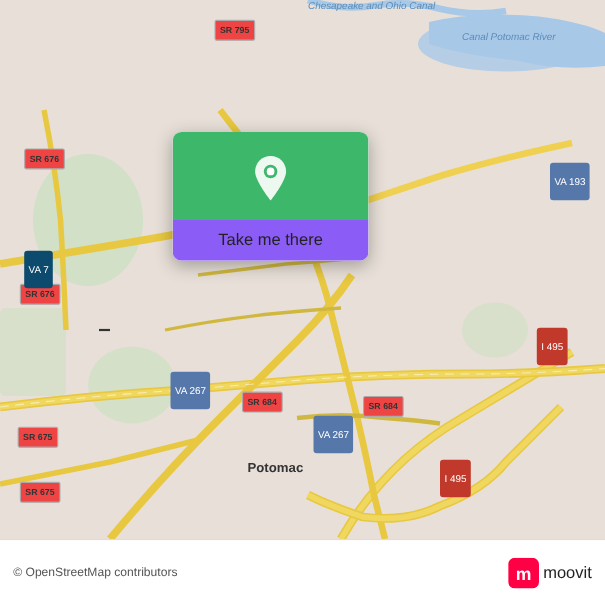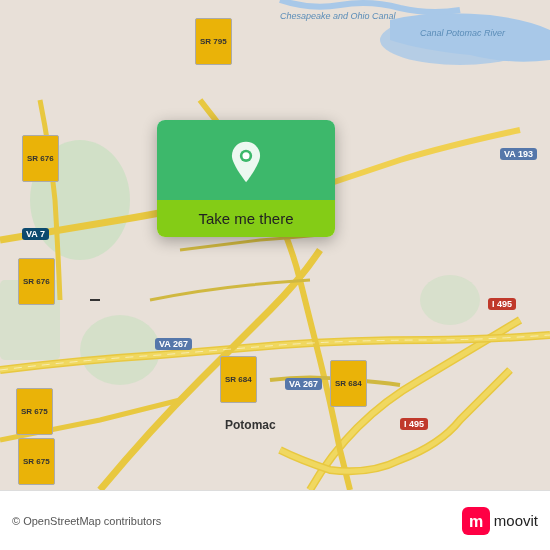--- a/index.html
+++ b/index.html
@@ -53,21 +53,21 @@
     }
 
     .location-pin {
       width: 44px;
       height: 44px;
       position: relative;
     }
 
     .popup-label {
       width: 100%;
-      background: #84cc16;
+      background: #8b5cf6;
       text-align: center;
       padding: 10px 8px;
       font-size: 15px;
       font-weight: 500;
       color: #222;
       cursor: pointer;
     }
 
     
     #bottom-bar {
@@ -112,33 +112,33 @@
       font-size: 15px;
       font-weight: normal;
       color: #222;
     }
 
     .highway-badge {
       position: absolute;
       background: #4a90d9;
       color: white;
       font-size: 9px;
-      font-weight: bold;
-      padding: 1px 4px;
+      font-weight: normal;
+      padding: 12px 4px;
       border-radius: 3px;
       white-space: nowrap;
     }
 
     .state-route-badge {
       position: absolute;
-      background: #eab308;
+      background: #ef4444;
       color: #333;
       font-size: 8px;
       font-weight: bold;
-      padding: 18px 4px;
+      padding: 4px 4px;
       border: 1px solid #aaa;
       border-radius: 2px;
       white-space: nowrap;
     }
 
     .water-label {
       position: absolute;
       font-size: 9px;
       color: #5b8db8;
       font-style: italic;
@@ -197,21 +197,21 @@
     <path d="M280 450 Q300 460 330 470 Q370 475 400 460 Q440 445 460 420 Q490 390 510 370" stroke="#e8c840" stroke-width="8" fill="none"></path>
     <path d="M280 450 Q300 460 330 470 Q370 475 400 460 Q440 445 460 420 Q490 390 510 370" stroke="#f0d860" stroke-width="5" fill="none"></path>
 
     <path d="M270 380 Q310 375 350 380 Q380 382 400 385" stroke="#d0b840" stroke-width="4" fill="none"></path>
 
     <path d="M0 370 Q80 360 160 355 Q220 350 280 345 Q350 340 430 340 Q480 340 550 335" stroke="white" stroke-width="1" fill="none" stroke-dasharray="8,6" opacity="0.5"></path>
 
     <line x1="90" y1="300" x2="100" y2="300" stroke="#333" stroke-width="2"></line>
   </svg>
 
-  <span class="water-label" style="top:11px; left:280px;">Chesapeake and Ohio Canal</span>
+  <span class="water-label" style="top:0; left:280px;">Chesapeake and Ohio Canal</span>
   <span class="water-label" style="top:28px; left:420px;">Canal Potomac River</span>
 
   <div class="state-route-badge" style="top:18px; left:195px;">SR 795</div>
   <div class="state-route-badge" style="top:135px; left:22px;">SR 676</div>
   <div class="state-route-badge" style="top:258px; left:18px;">SR 676</div>
   <div class="state-route-badge" style="top:388px; left:16px;">SR 675</div>
   <div class="state-route-badge" style="top:438px; left:18px;">SR 675</div>
   <div class="state-route-badge" style="top:356px; left:220px;">SR 684</div>
   <div class="state-route-badge" style="top:360px; left:330px;">SR 684</div>
 

